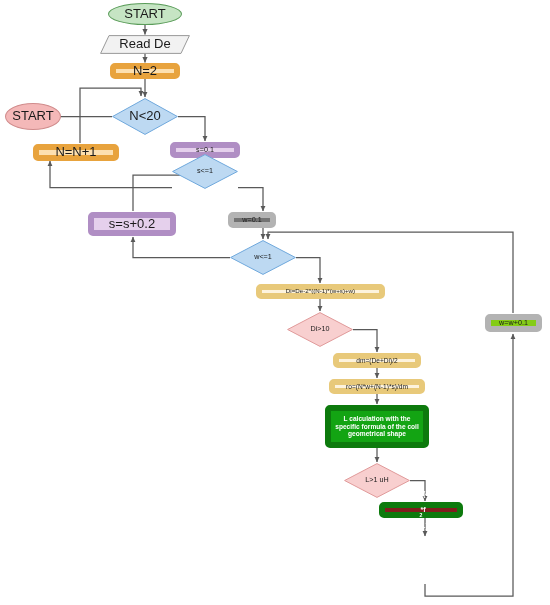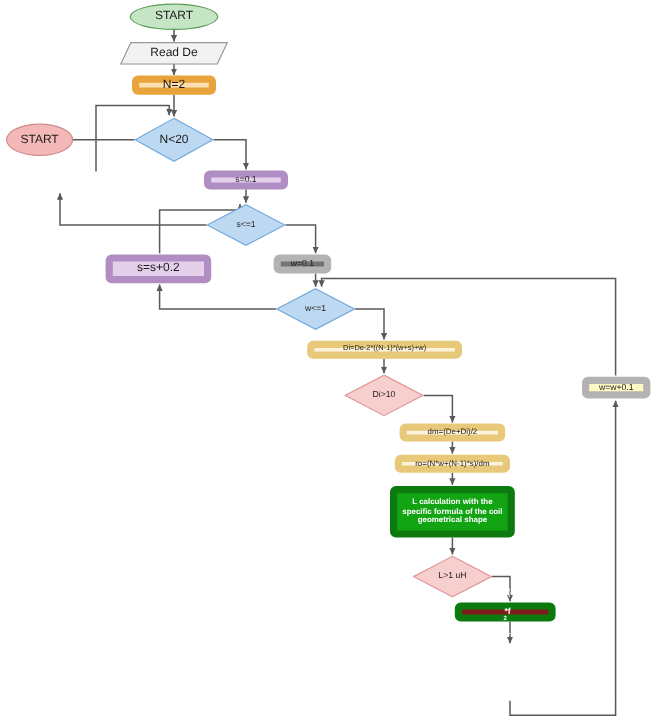--- a/index.html
+++ b/index.html
@@ -10,22 +10,22 @@
         justify-content:center;text-align:center;line-height:1.12;}
   .node span{display:block;width:100%;padding:0 2px;}
   .rect{border-radius:5px;border:6px solid #d946ef;background:#f5f5f5;}
   .term{border-radius:50%;}
   .dia{background:transparent;border:none;}
   .dia .inner{position:absolute;left:0;top:0;width:100%;height:100%;}
   .dia span{position:relative;z-index:2;}
   .fs6{font-size:6.2px;}
   .fs65{font-size:6.6px;}
   .fs7{font-size:7.2px;text-align:center;}
-  .fs75{font-size:10px;}
-  .fs8{font-size:10px;}
+  .fs75{font-size:13px;}
+  .fs8{font-size:13px;}
   .bold{font-weight:bold;}
   .para{position:absolute;}
   sup{font-size:0.72em;vertical-align:super;line-height:0;}
 </style>
 </head>
 <body>
 
 <div id="canvas">
 
   <svg id="wires" viewBox="0 0 550 605" xmlns="http://www.w3.org/2000/svg">
@@ -103,26 +103,29 @@
     <svg class="inner" viewBox="0 0 66 37" xmlns="http://www.w3.org/2000/svg">
       <path d="M33,0.6 L65.4,18.5 L33,36.4 L0.6,18.5 z" fill="#bdd9f2" stroke="#6fa8dc" stroke-width="1"></path>
     </svg>
     <span>N&lt;20</span>
   </div>
 
   <div class="node term fs8" style="left:5px;top:103px;width:56px;height:27px;background:#f4b8b8;border:1px solid #d08c8c;color:#1a1a1a;">
     <span>START</span>
   </div>
 
+  <div class="node rect fs75" style="left:33px;top:144px;width:86px;height:17px;background:#fde0b0;border-color:#e8a33d;color:#1a1a1a;">
+    <span>N=N+1</span>
+  </div>
 
   <div class="node rect fs7" style="left:170px;top:142px;width:70px;height:16px;background:#e5d0ec;border-color:#b08ec4;color:#1a1a1a;">
     <span>s=0.1</span>
   </div>
 
-  <div class="node dia fs7" style="left:172px;top:170px;width:66px;height:35px;color:#1a1a1a;">
+  <div class="node dia fs7" style="left:172px;top:154px;width:66px;height:35px;color:#1a1a1a;">
     <svg class="inner" viewBox="0 0 66 35" xmlns="http://www.w3.org/2000/svg">
       <path d="M33,0.6 L65.4,17.5 L33,34.4 L0.6,17.5 z" fill="#bdd9f2" stroke="#6fa8dc" stroke-width="1"></path>
     </svg>
     <span>s&lt;=1</span>
   </div>
 
   <div class="node rect fs75" style="left:88px;top:212px;width:88px;height:24px;background:#e5d0ec;border-color:#b08ec4;color:#1a1a1a;">
     <span>s=s+0.2</span>
   </div>
 
@@ -165,17 +168,17 @@
       <path d="M33,0.6 L65.4,17.5 L33,34.4 L0.6,17.5 z" fill="#f8cfcf" stroke="#e09a9a" stroke-width="1"></path>
     </svg>
     <span>L&gt;1 uH</span>
   </div>
 
   <div class="node rect fs7 bold" style="left:379px;top:502px;width:84px;height:16px;background:#7f1d1d;border-color:#0d7a0d;color:#ffffff;">
     <span><span>C=1/(4*pi</span><sup>2</sup><span>*f</span><sup>2</sup><span>*L)</span></span>
   </div>
 
 
-  <div class="node rect fs7" style="left:485px;top:314px;width:57px;height:18px;background:#fef9c3;border-color:#b3b3b3;color:#1a1a1a;">
+  <div class="node rect fs7" style="left:485px;top:314px;width:57px;height:18px;background:#84cc16;border-color:#b3b3b3;color:#1a1a1a;">
     <span>w=w+0.1</span>
   </div>
 
 </div>
 
 </body></html>

